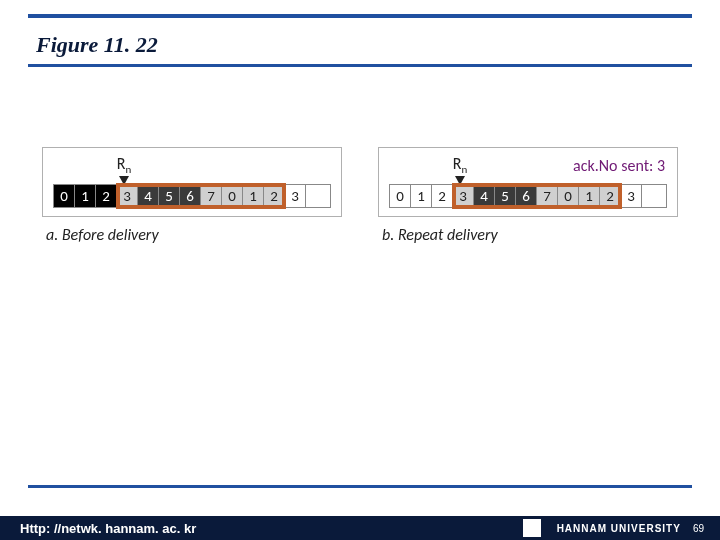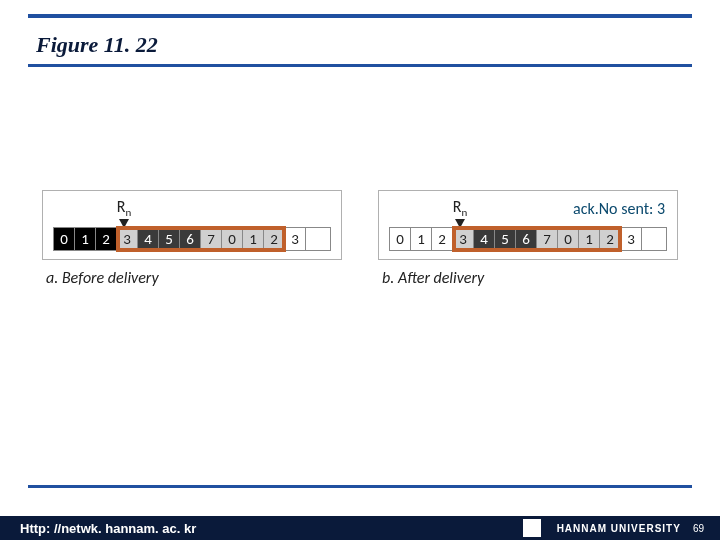--- a/index.html
+++ b/index.html
@@ -37,37 +37,37 @@
   }
   .sub-rule {
     height: 3px;
     background: #2050a0;
     margin: 2px 28px 0 28px;
   }
   .diagrams {
     display: flex;
     justify-content: center;
     gap: 36px;
-    margin-top: 107px;
+    margin-top: 64px;
     padding: 16px 28px;
     font-family: Calibri, Arial, sans-serif;
   }
   .panel {
     position: relative;
     background: #fff;
     border: 1px solid #b0b0b0;
     padding: 36px 10px 8px 10px;
     width: 300px;
   }
   .ack-label {
     position: absolute;
     top: 8px;
     right: 12px;
     font-size: 16px;
-    color: #0c4a6e;
+    color: #701a75;
   }
   .rn-group {
     position: absolute;
     top: 6px;
     left: 69px;
     width: 24px;
     text-align: center;
   }
   .rn-group.after { left: 69px; }
   .rn-label {
@@ -230,21 +230,21 @@
         <div class="cell dark">5</div>
         <div class="cell dark">6</div>
         <div class="cell shaded">7</div>
         <div class="cell shaded">0</div>
         <div class="cell shaded">1</div>
         <div class="cell shaded">2</div>
         <div class="cell">3</div>
         <div class="window-bar" style="left:62px; width:170px;"></div>
       </div>
     </div>
-    <div class="caption">b. After delivery</div>
+    <div class="caption">b. Repeat delivery</div>
   </div>
 
 </div>
 
 <div class="footer-rule"></div>
 
 <div class="footer">
   <span class="footer-url">Http: //netwk. hannam. ac. kr</span>
   <span class="footer-logo"></span>
   <span class="footer-uni">HANNAM  UNIVERSITY</span>

